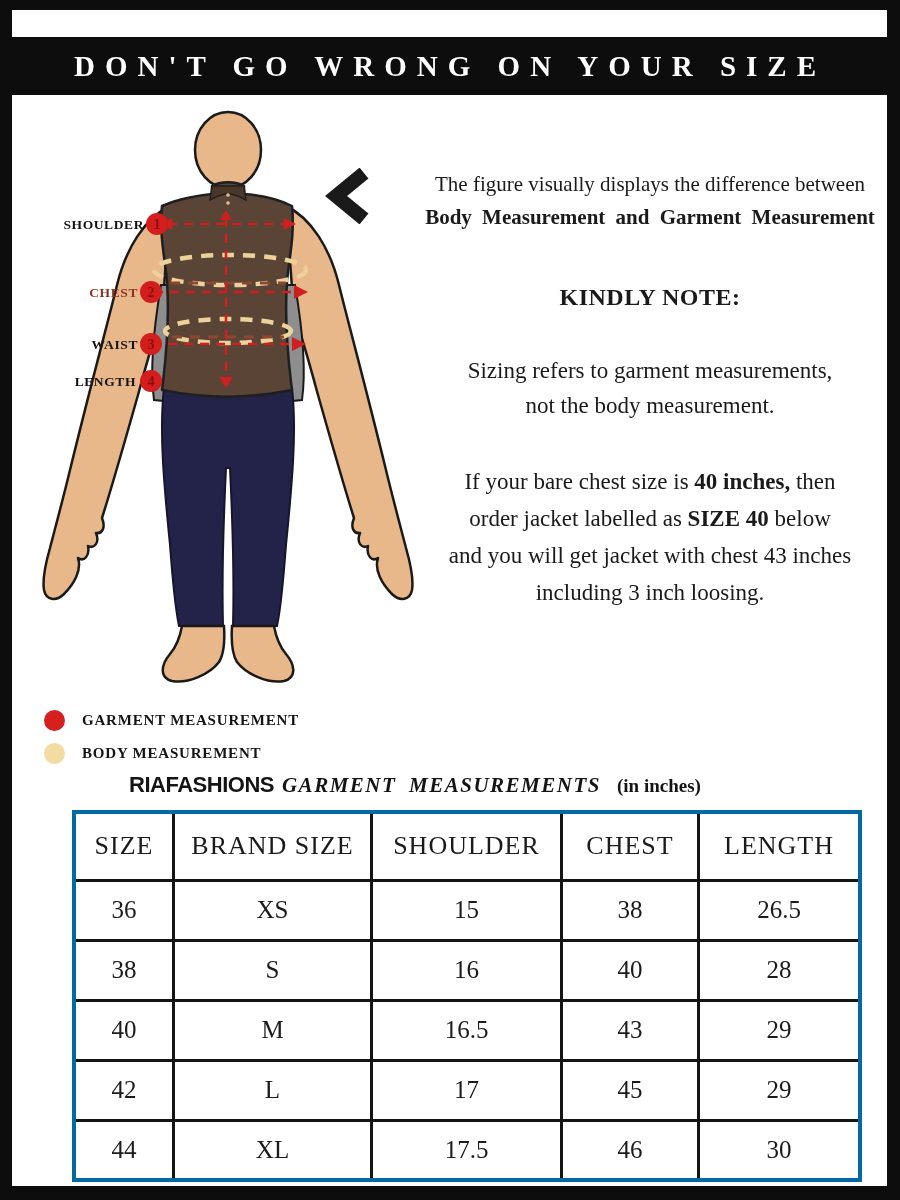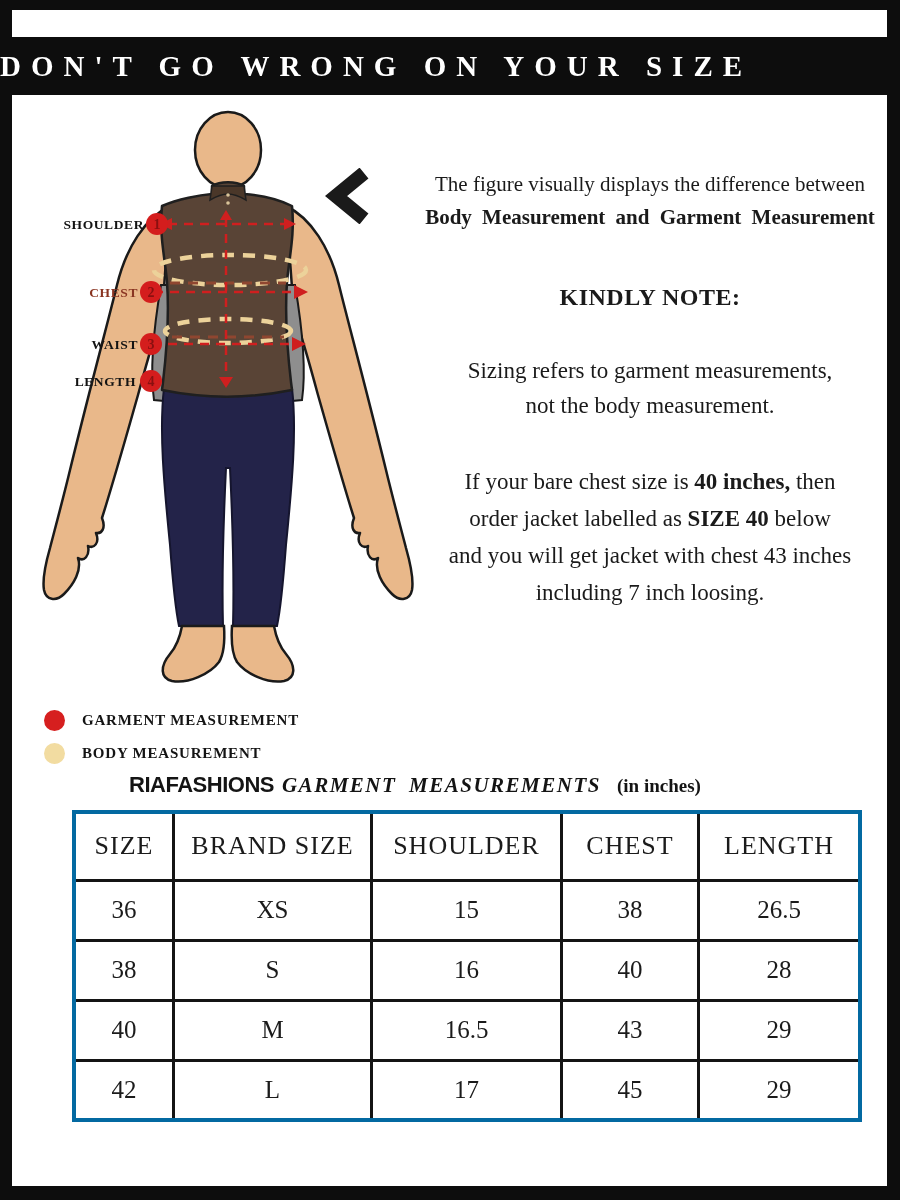--- a/index.html
+++ b/index.html
@@ -4,21 +4,21 @@
 <style>
   html,body{margin:0;padding:0;background:#ffffff;}
   .page{position:relative;width:900px;height:1200px;background:#ffffff;overflow:hidden;
         font-family:"Liberation Serif","DejaVu Serif",serif;color:#1a1a1a;}
   .bar{position:absolute;background:#0d0d0d;}
   .bar-top{left:0;top:0;width:900px;height:10px;}
   .bar-left{left:0;top:0;width:12px;height:1200px;}
   .bar-right{left:887px;top:0;width:13px;height:1200px;}
   .bar-bottom{left:0;top:1186px;width:900px;height:14px;}
   .title-bar{position:absolute;left:0;top:37px;width:900px;height:58px;background:#0d0d0d;
-             display:flex;align-items:center;}
+             display:flex;align-items:center;justify-content:center;}
   .title-bar span{color:#ffffff;font-weight:bold;font-size:29px;letter-spacing:10px;white-space:nowrap;}
 
   .figure-svg{position:absolute;left:20px;top:100px;}
   .chevron{position:absolute;left:325px;top:168px;}
 
   .info{position:absolute;left:412px;top:168px;width:476px;text-align:center;}
   .info .l1{font-size:21px;line-height:33px;}
   .info .l2{font-size:21px;line-height:33px;font-weight:bold;word-spacing:5px;}
   .info .kn{font-size:24px;font-weight:bold;letter-spacing:0.5px;margin-top:50px;}
   .info .sizing{font-size:23px;line-height:35px;margin-top:42px;}
@@ -170,21 +170,21 @@
     <div class="l2">Body Measurement and Garment Measurement</div>
     <div class="kn">KINDLY NOTE:</div>
     <div class="sizing">
       <div>Sizing refers to garment measurements,</div>
       <div>not the body measurement.</div>
     </div>
     <div class="chest">
       <div><span>If your bare chest size is </span><b>40 inches,</b><span> then</span></div>
       <div><span>order jacket labelled as </span><b>SIZE 40</b><span> below</span></div>
       <div>and you will get jacket with chest 43 inches</div>
-      <div>including 7 inch loosing.</div>
+      <div>including 3 inch loosing.</div>
     </div>
   </div>
 
   <div class="legend">
     <div class="legend-row">
       <span class="legend-dot dot-red"></span>
       <span class="legend-label">GARMENT MEASUREMENT</span>
     </div>
     <div class="legend-row">
       <span class="legend-dot dot-yellow"></span>
@@ -228,16 +228,23 @@
           <td>43</td>
           <td>29</td>
         </tr>
         <tr>
           <td>42</td>
           <td>L</td>
           <td>17</td>
           <td>45</td>
           <td>29</td>
         </tr>
+        <tr>
+          <td>44</td>
+          <td>XL</td>
+          <td>17.5</td>
+          <td>46</td>
+          <td>30</td>
+        </tr>
       </tbody>
   </table>
 
 </div>
 
 </body></html>

